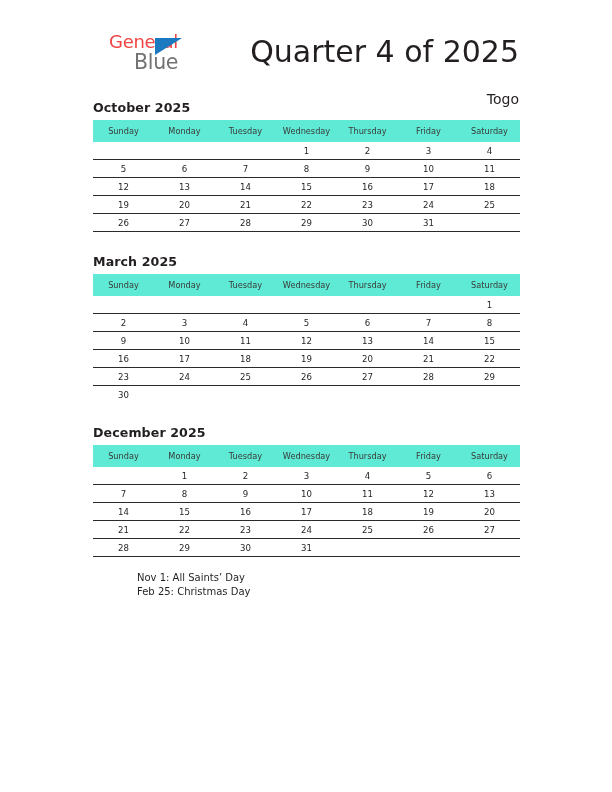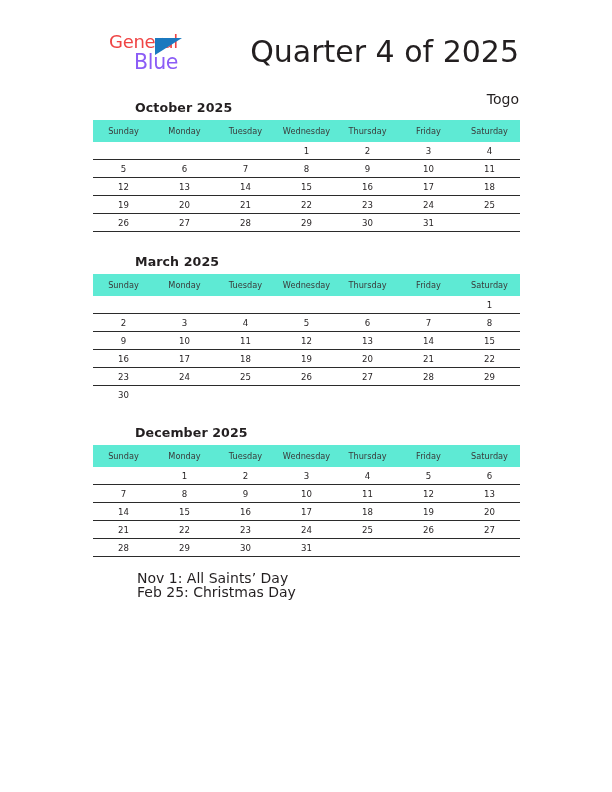--- a/index.html
+++ b/index.html
@@ -41,21 +41,21 @@
     color: #ef4444;
     font-family: "DejaVu Sans", sans-serif;
     line-height: 1;
   }
   .logo-blue {
     position: absolute;
     left: 41px;
     top: 19px;
     font-size: 20.5px;
     letter-spacing: -0.3px;
-    color: #8b5cf6;
+    color: #737373;
     font-family: "DejaVu Sans", sans-serif;
     line-height: 1;
   }
   .logo-flag {
     position: absolute;
     left: 62px;
     top: 5px;
     width: 0;
     height: 0;
     border-left: 27px solid #1b79bf;
@@ -97,21 +97,20 @@
     width: 427px;
     margin-bottom: 22px;
   }
   .month-name {
     font-size: 12.6px;
     font-weight: bold;
     color: #231f20;
     font-family: "DejaVu Sans", sans-serif;
     padding-bottom: 5px;
     letter-spacing: 0.1px;
-    margin-left: 42px;
   }
   table.cal {
     width: 427px;
     border-collapse: collapse;
     table-layout: fixed;
   }
   table.cal th {
     background: #5eead4;
     font-size: 8.2px;
     font-weight: normal;
@@ -147,21 +146,21 @@
   }
 
   
   .notes {
     position: absolute;
     left: 93px;
     top: 571px;
     width: 420px;
   }
   .note-line {
-    font-size: 14px;
+    font-size: 10px;
     color: #231f20;
     line-height: 14.2px;
     font-family: "DejaVu Sans", sans-serif;
     padding-left: 44px;
   }
 </style>
 </head>
 <body>
 
 <div class="header">

